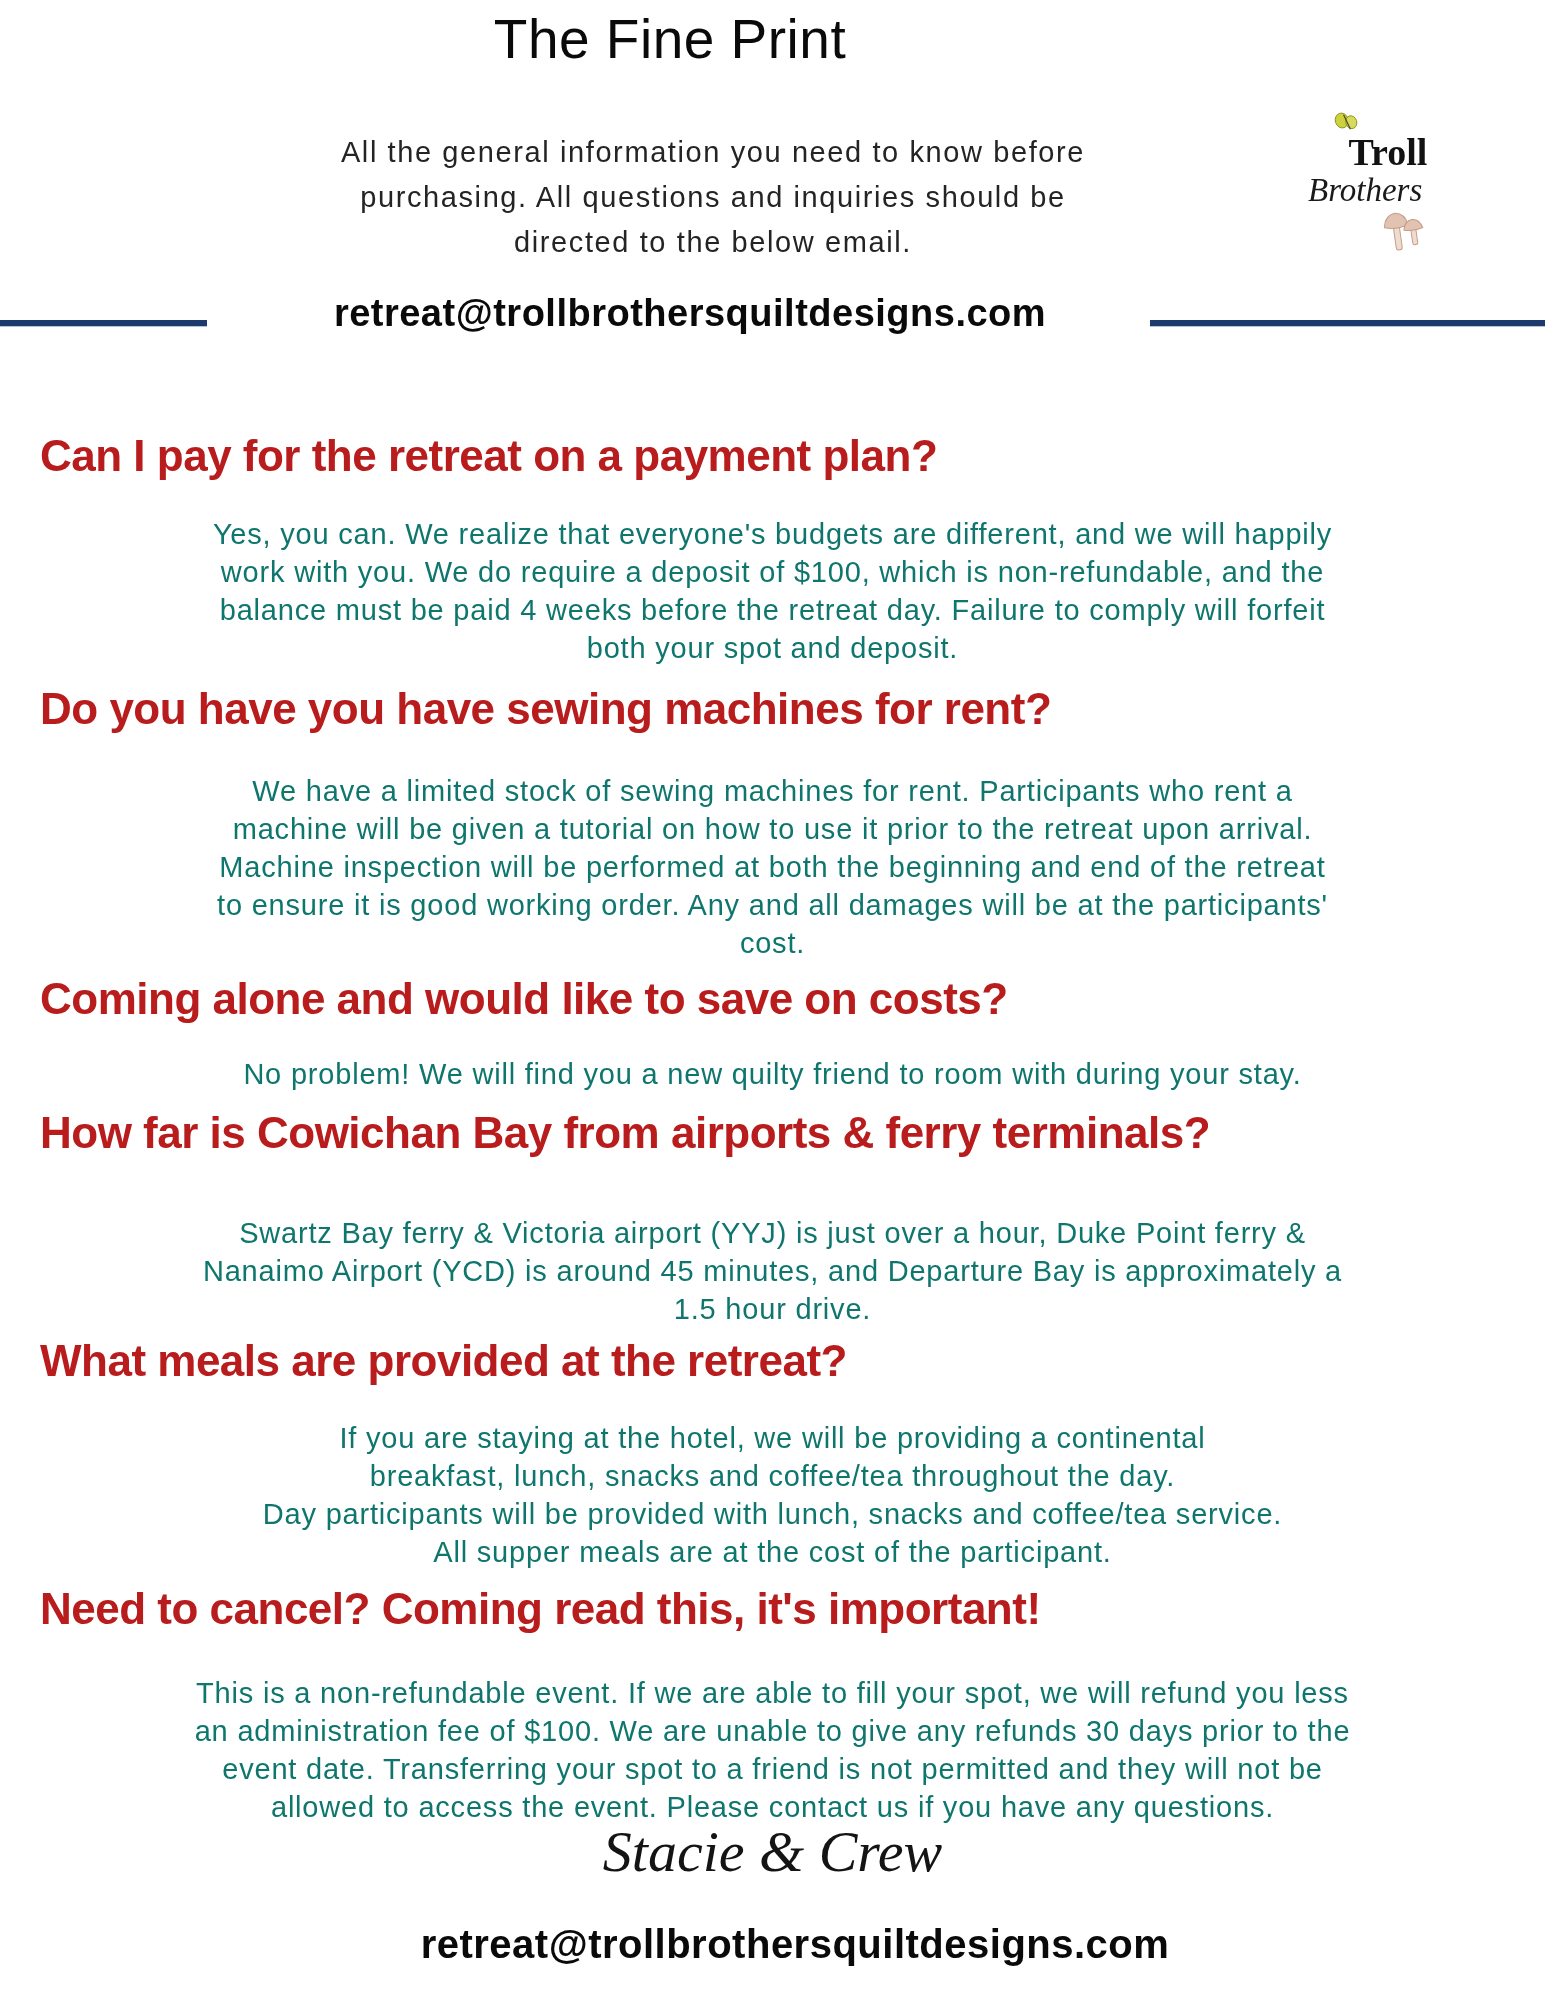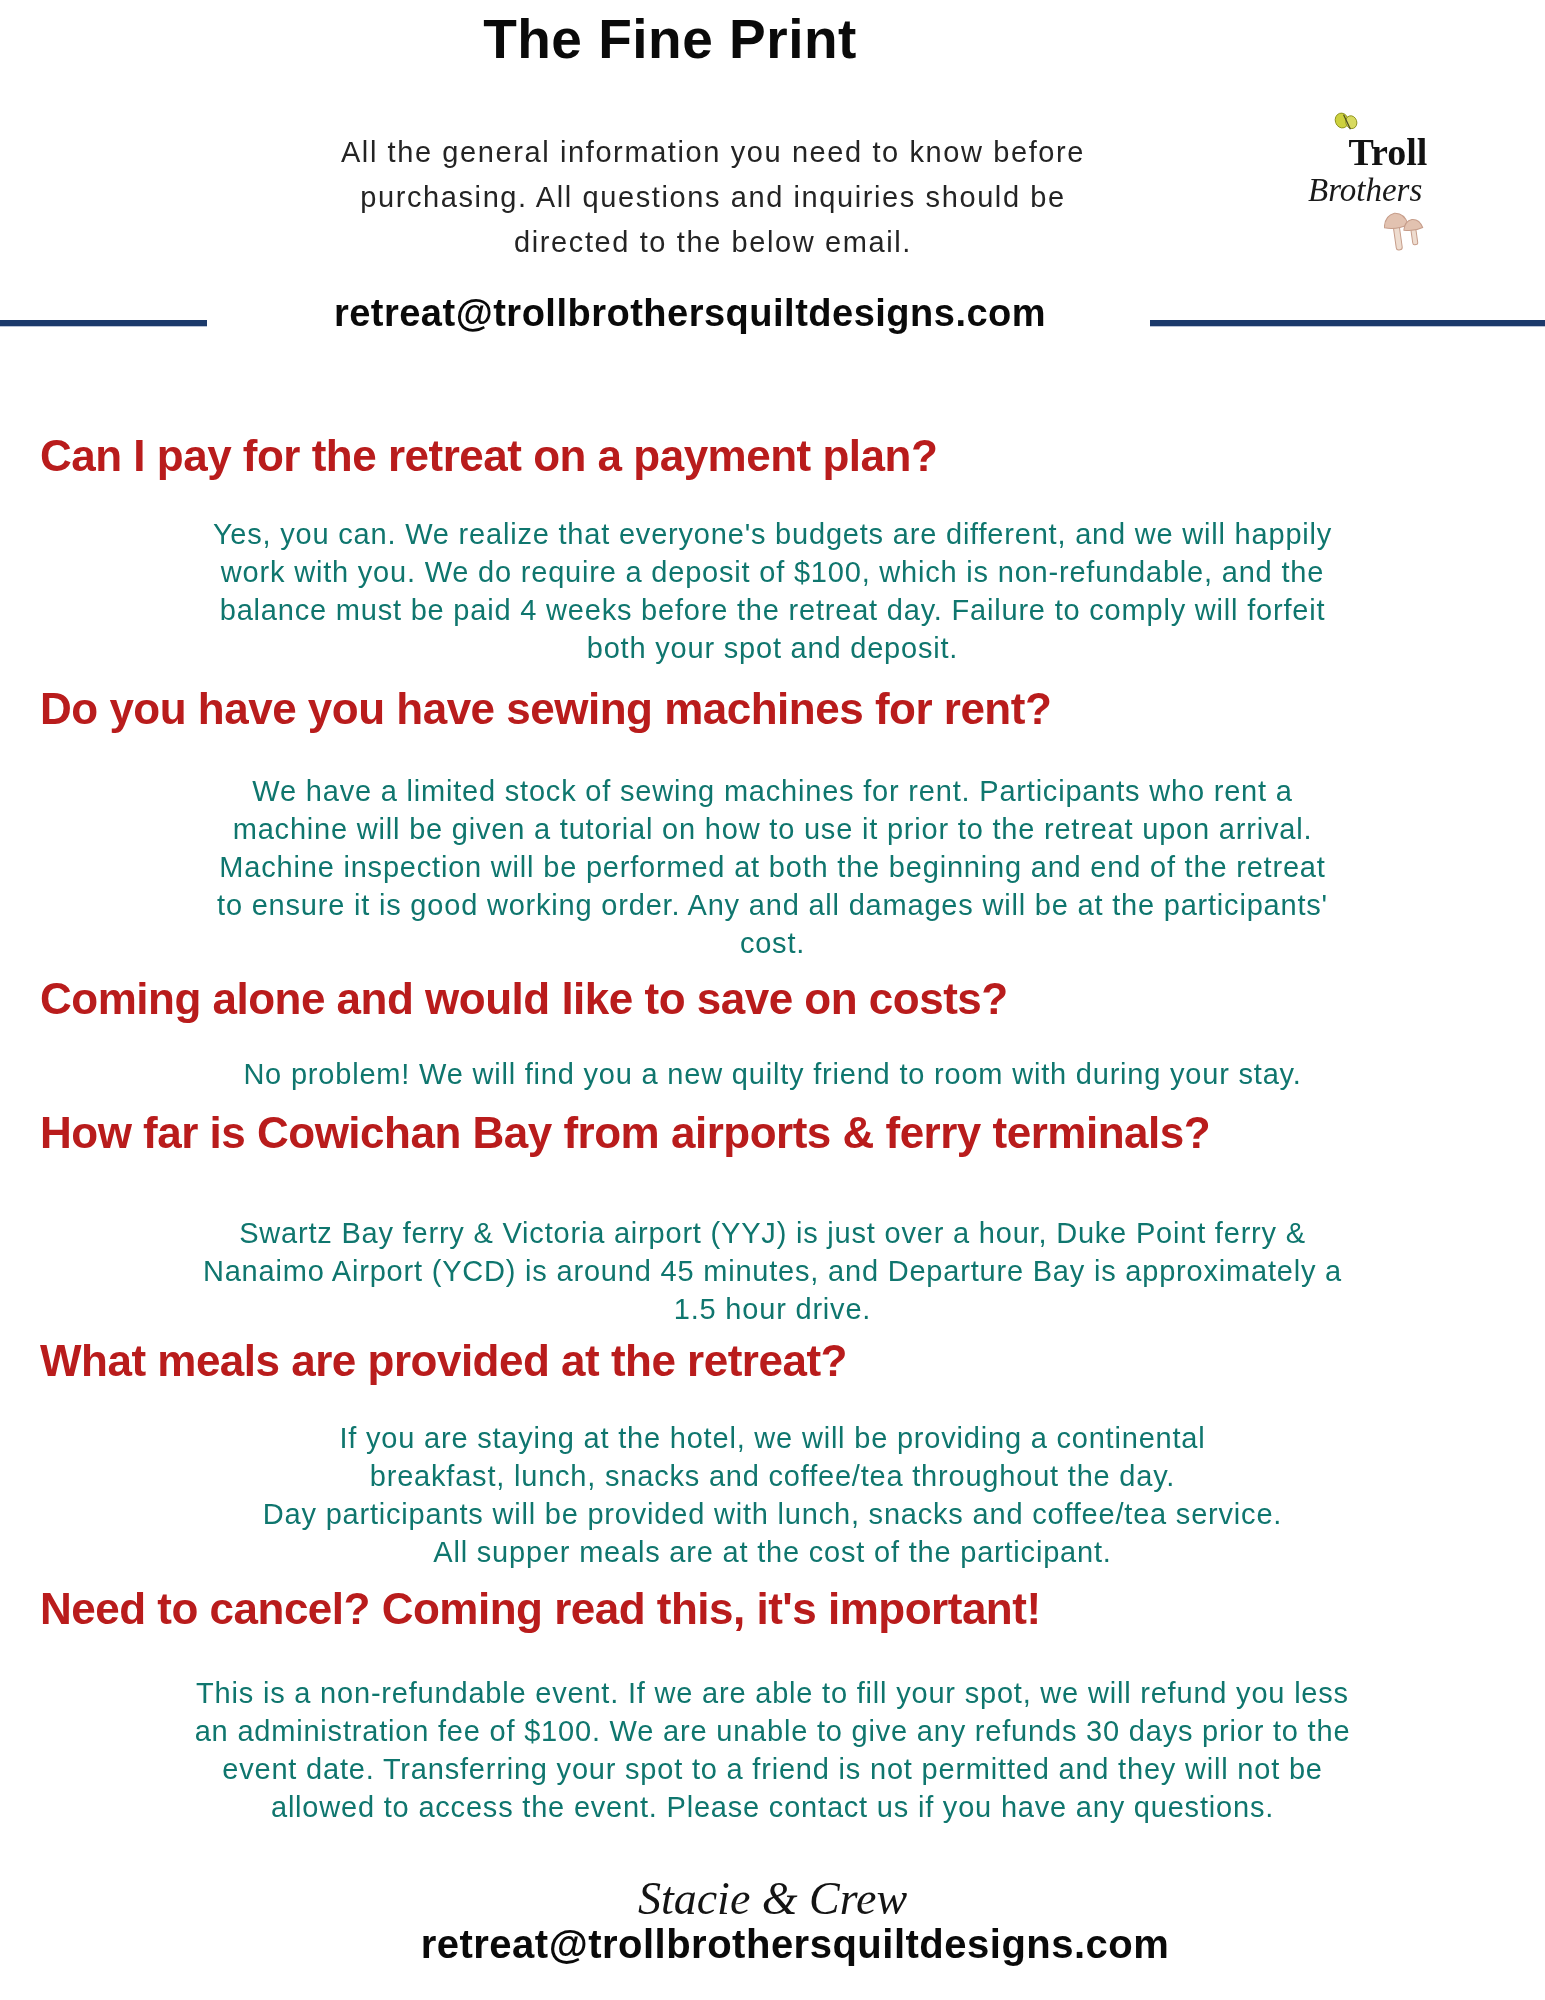--- a/index.html
+++ b/index.html
@@ -10,21 +10,21 @@
     color: #1c1c1c;
     overflow: hidden;
   }
   .page { position: relative; width: 1545px; height: 2000px; background: #ffffff; }
   .abs { position: absolute; }
 
   
   .title {
     left: 0; top: 6px; width: 1340px;
     margin: 0; text-align: center;
-    font-size: 55px; font-weight: 700; color: #0a0a0a;
+    font-size: 55px; font-weight: 400; color: #0a0a0a;
     letter-spacing: 0.5px; line-height: 66px;
   }
   .subtitle {
     left: 0; top: 130px; width: 1340px;
     margin: 0; text-align: center;
     font-size: 29px; line-height: 45px; letter-spacing: 1.6px;
     color: #242424; white-space: pre-line; padding-left: 43px;
   }
 
   
@@ -69,21 +69,21 @@
   .q3 { top: 971px; }  .a3 { top: 1055px; }
   .q4 { top: 1105px; } .a4 { top: 1214px; }
   .q5 { top: 1333px; } .a5 { top: 1419px; }
   .q6 { top: 1581px; } .a6 { top: 1674px; }
 
   
   .signature {
     left: 0; top: 1822px; width: 1545px;
     text-align: center;
     font-family: "Liberation Serif", serif; font-style: italic;
-    font-size: 46px; color: #141414; line-height: 60px; margin-top: 47px;
+    font-size: 58px; color: #141414; line-height: 60px;
   }
   .footer-email {
     left: 45px; top: 1917px; width: 1500px;
     margin: 0; text-align: center;
     font-size: 40px; font-weight: 700; color: #0a0a0a;
     letter-spacing: 0.5px; line-height: 54px;
   }
 </style>
 </head>
 <body>

